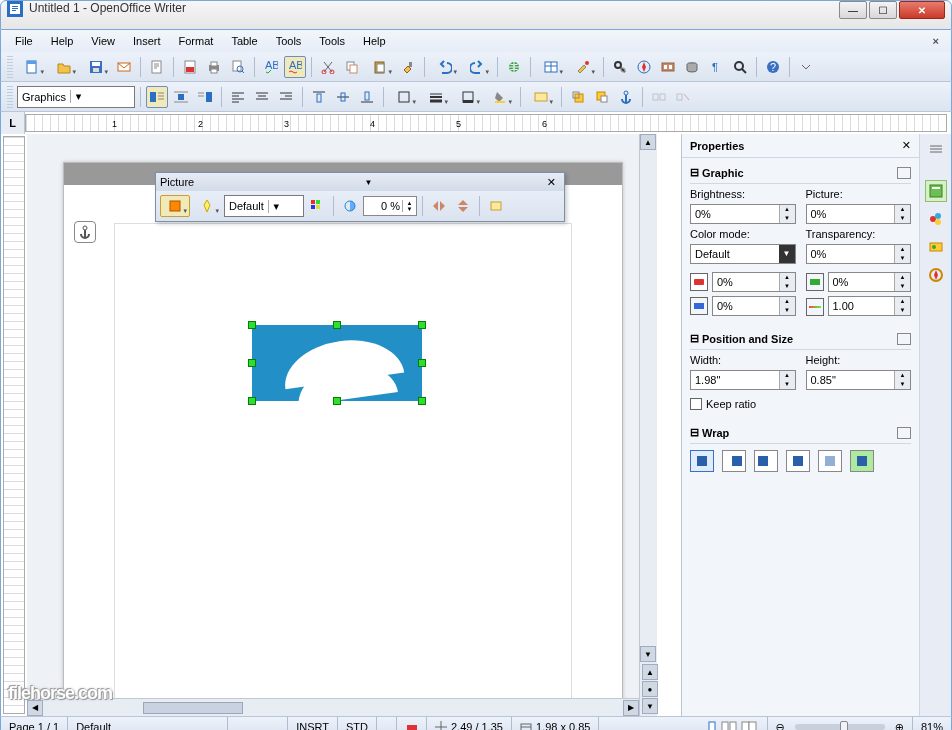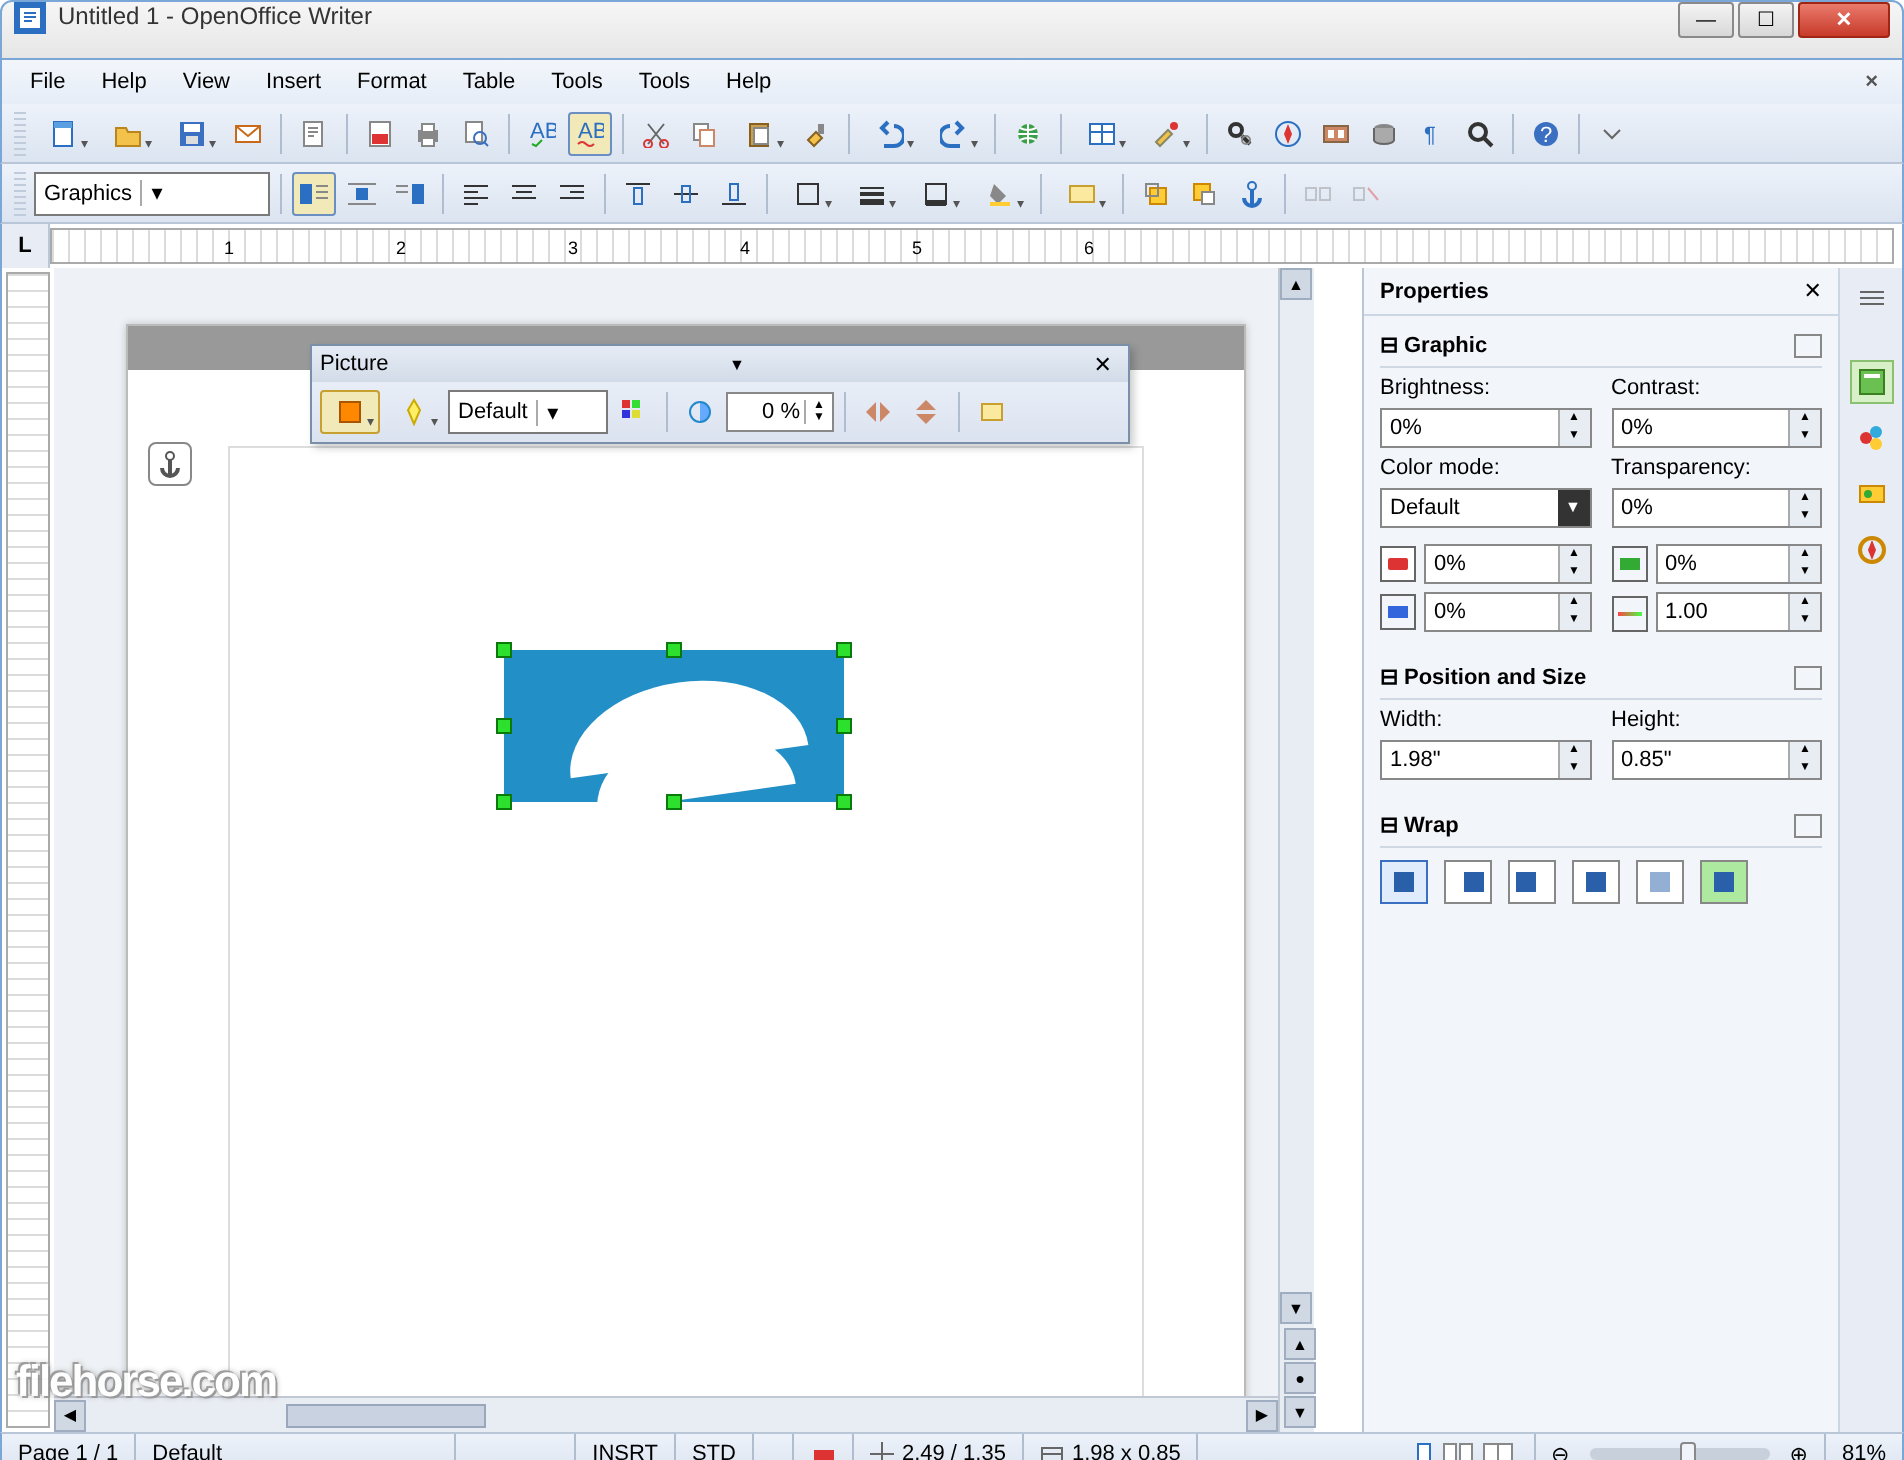--- a/index.html
+++ b/index.html
@@ -109,21 +109,21 @@
 .iconstrip .ic{width:22px;height:22px;border:1px solid transparent;display:flex;align-items:center;justify-content:center;}
 
 
 .statusbar { height:22px; background:linear-gradient(#edf2fa,#dbe4f0); border:1px solid #7aa7d8; border-top-color:#b8c6d8; display:flex; align-items:center; font-size:11px; }
 .statusbar .cell { padding:0 8px; border-right:1px solid #b0bdd0; height:100%; display:flex;align-items:center; gap:4px;}
 .statusbar .spacer{flex:1;border-right:1px solid #b0bdd0;}
 .zoom-slider{width:90px;height:6px;background:#c8d0dc;border-radius:3px;position:relative;margin:0 6px;}
 .zoom-slider .th{position:absolute;left:50%;top:-3px;width:8px;height:12px;background:#f0f4fa;border:1px solid #888;border-radius:2px;}
 
 svg { display:block; }
-.watermark { position:absolute; left:8px; bottom:26px; font-size:22px; color:#fff; font-weight:bold; text-shadow:0 0 3px #888, 1px 1px 0 #999, -1px -1px 0 #999; letter-spacing:-1px; font-family: Arial Black, sans-serif; opacity:.9; pointer-events:none;}
+.watermark { position:absolute; left:8px; bottom:26px; font-size:18px; color:#fff; font-weight:bold; text-shadow:0 0 3px #888, 1px 1px 0 #999, -1px -1px 0 #999; letter-spacing:-1px; font-family: Arial Black, sans-serif; opacity:.9; pointer-events:none;}
 </style>
 </head>
 <body>
 
 <div class="titlebar">
   <span class="icon">
     <svg width="16" height="16">
         <rect width="16" height="16" fill="#2a6fc2"></rect>
         <rect x="3" y="3" width="10" height="10" fill="#fff"></rect>
         <rect x="5" y="5" width="6" height="1" fill="#2a6fc2"></rect>
@@ -599,21 +599,21 @@
     </div>
 
     <div class="sb-sec">
       <div class="sb-sec-h">
           <span class="exp">⊟</span>
           <span>Graphic</span>
           <span class="more"></span>
         </div>
       <div class="sb-grid">
         <div class="sb-label">Brightness:</div>
-        <div class="sb-label">Contrast:</div>
+        <div class="sb-label">Picture:</div>
         <div class="sb-spin">
             <input value="0%" style="">
             <div class="ar">
               <span>▲</span>
               <span>▼</span>
             </div>
           </div>
         <div class="sb-spin">
             <input value="0%" style="">
             <div class="ar">
@@ -696,20 +696,24 @@
             </div>
           </div>
         <div class="sb-spin">
             <input value="0.85&quot;" style="">
             <div class="ar">
               <span>▲</span>
               <span>▼</span>
             </div>
           </div>
       </div>
+      <div class="chk">
+          <span class="box"></span>
+          <span>Keep ratio</span>
+        </div>
     </div>
 
     <div class="sb-sec">
       <div class="sb-sec-h">
           <span class="exp">⊟</span>
           <span>Wrap</span>
           <span class="more"></span>
         </div>
       <div class="wraprow">
         <div class="wrapbtn sel">

